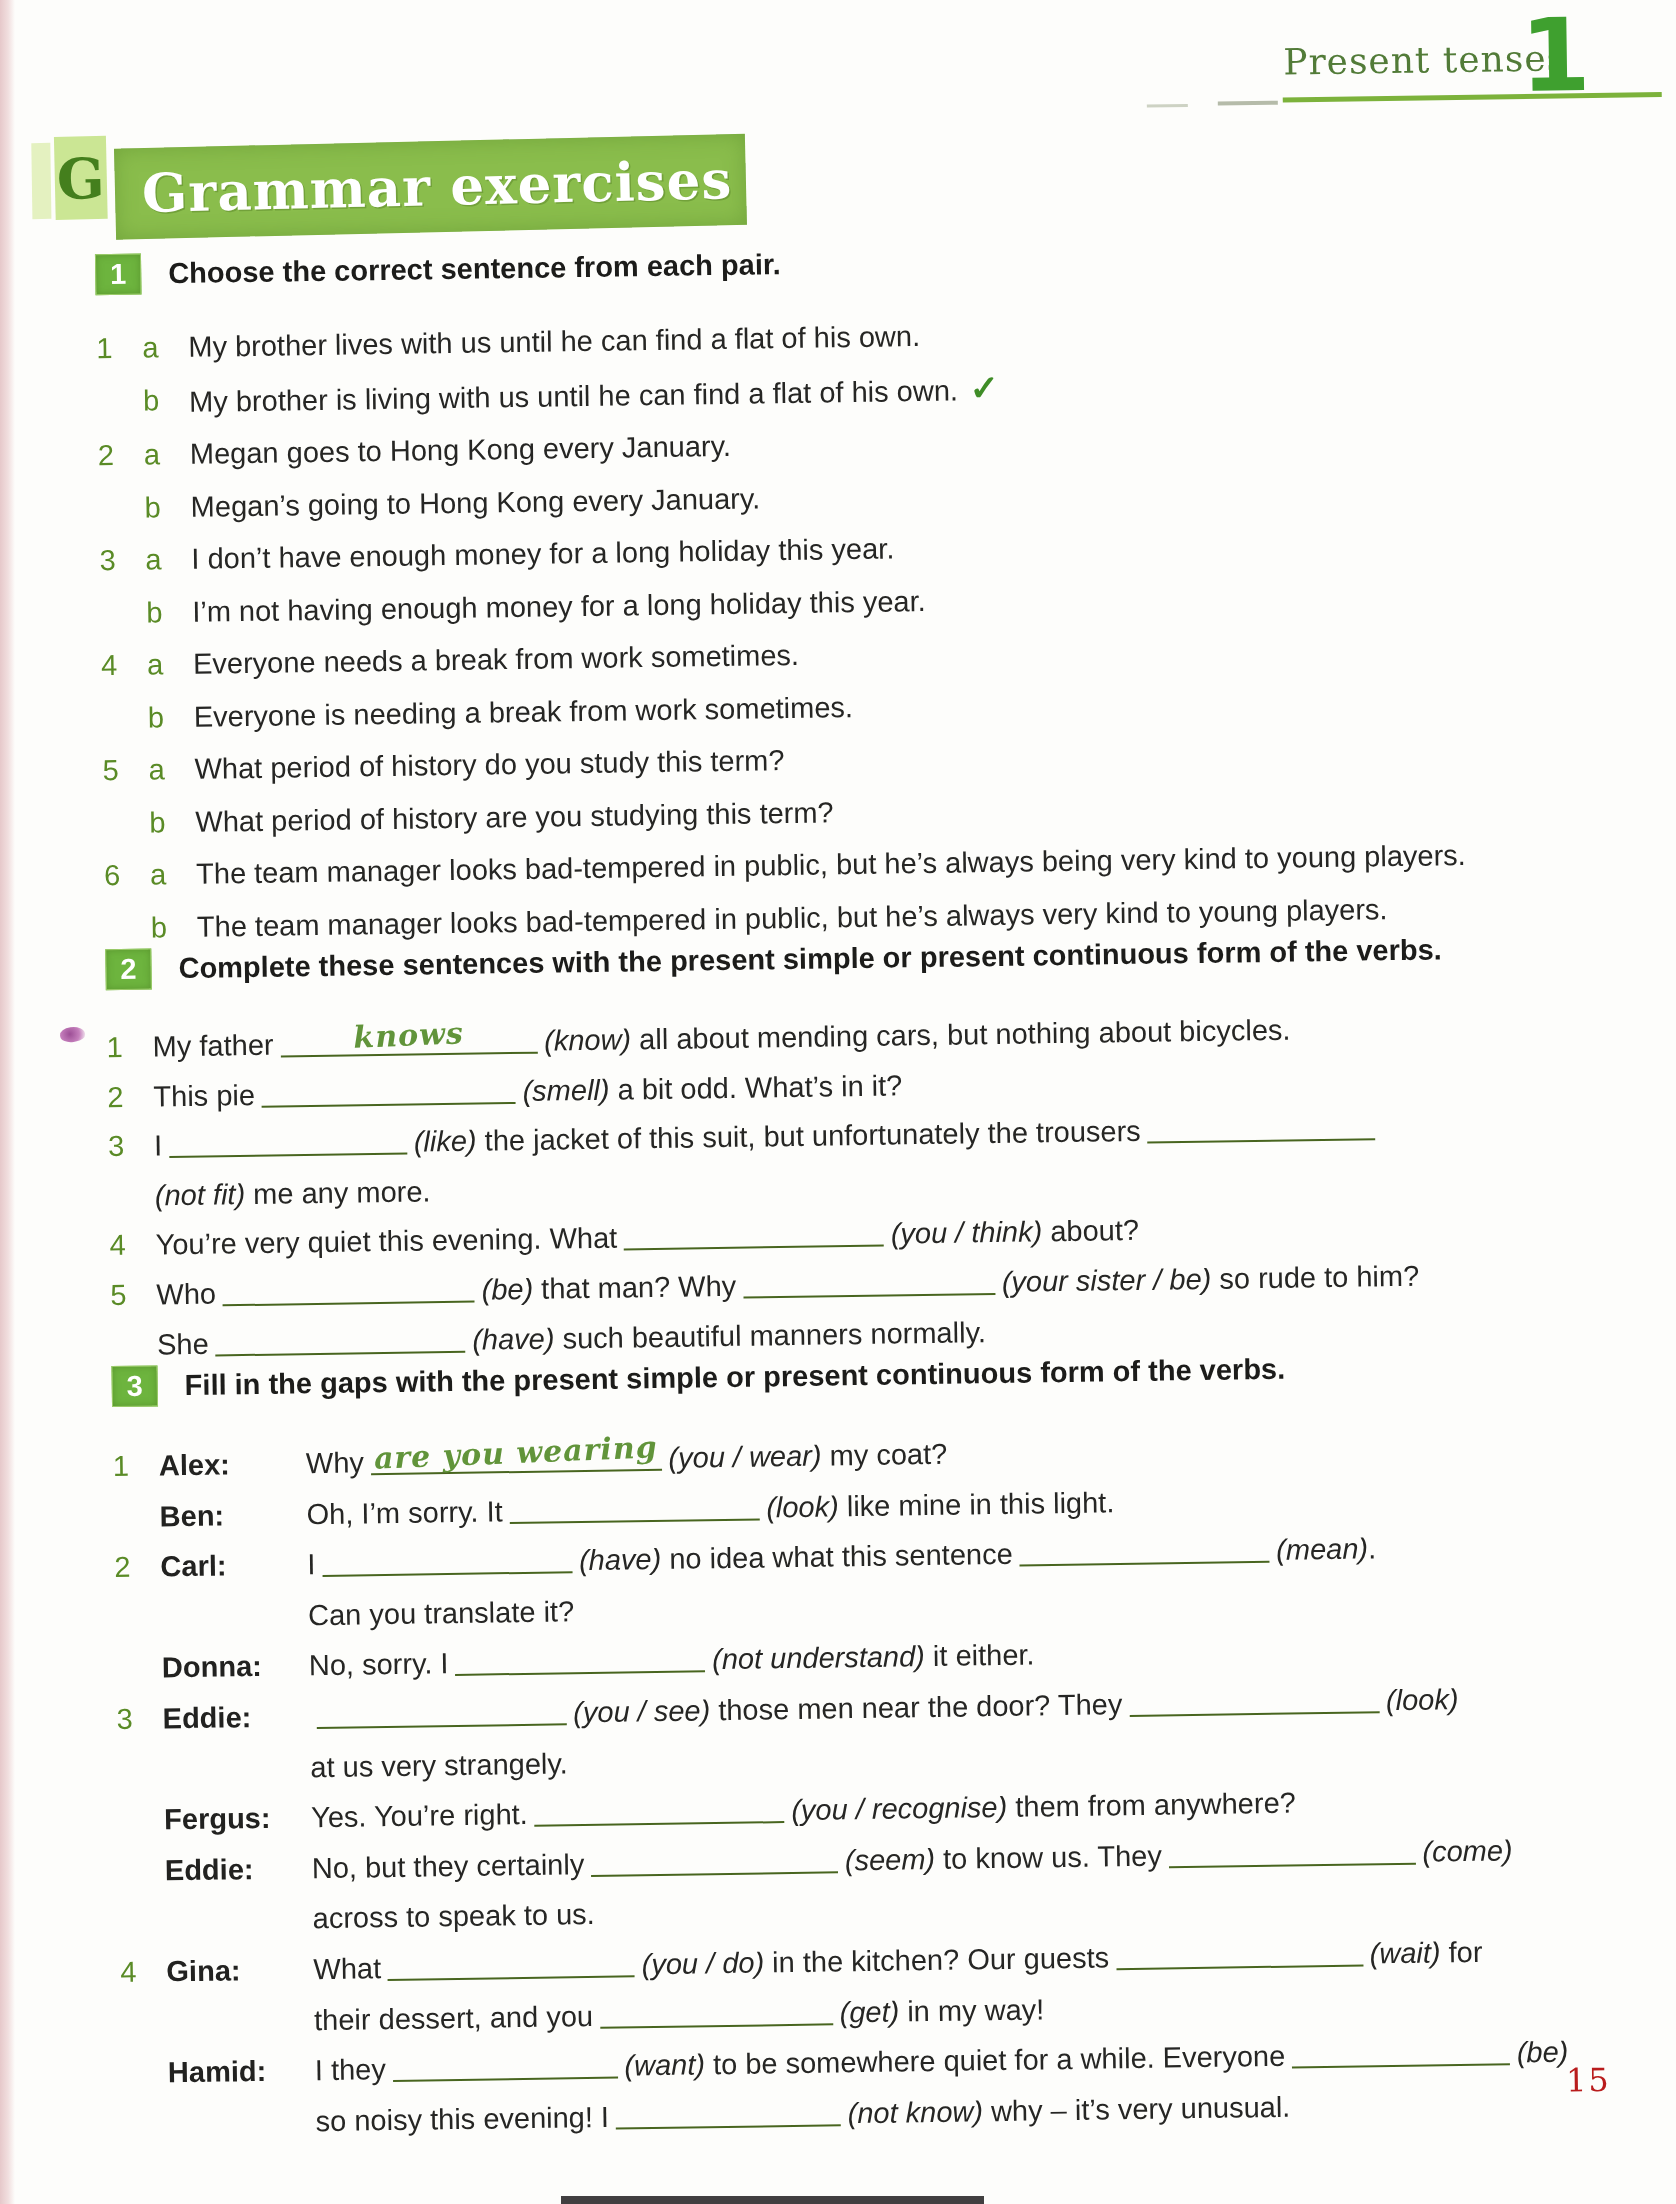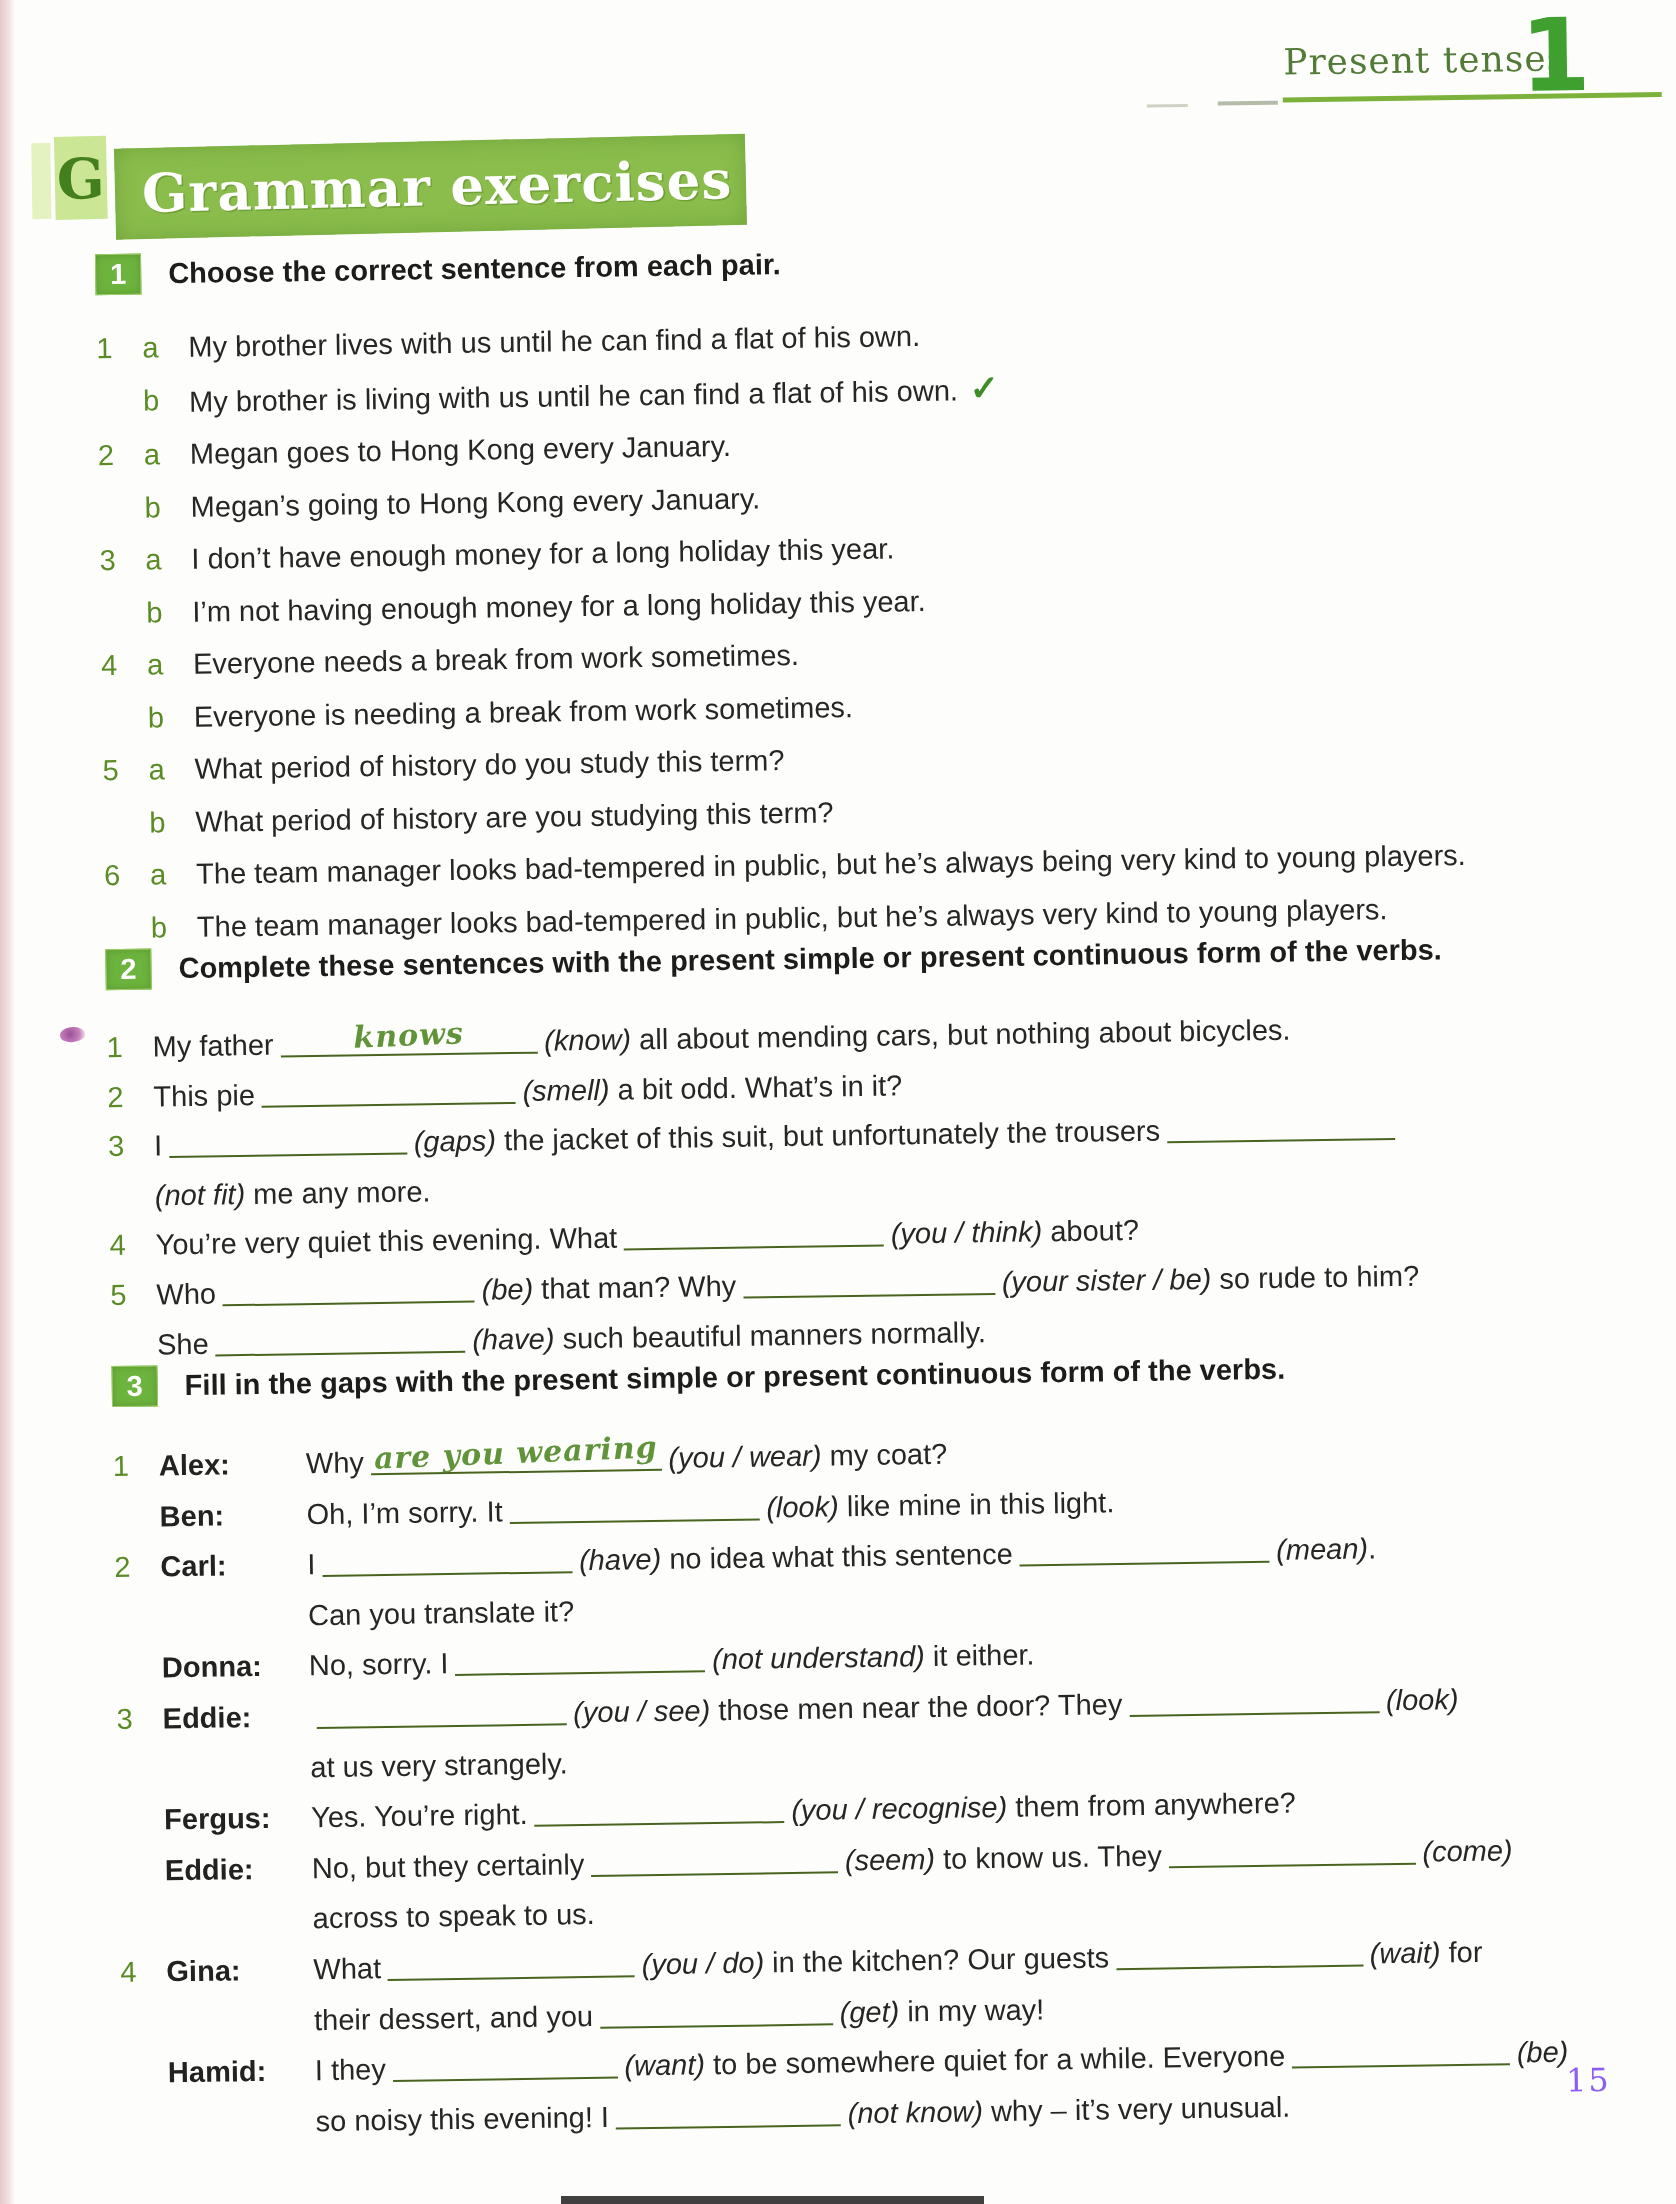--- a/index.html
+++ b/index.html
@@ -56,21 +56,21 @@
   .cell-speaker{flex:0 0 147px;font-weight:700;color:#222220;}
   .cell-text{flex:1;white-space:nowrap;}
   .hint{font-style:italic;}
   .blank{display:inline-block;position:relative;height:19.4px;vertical-align:baseline;
     border-bottom:2.9px solid var(--green_dark);margin:0 6.8px;transform:translateY(2.9px);}
   .hand{position:absolute;left:50%;bottom:2.9px;transform:translateX(-50%) rotate(-1.5deg);
     color:var(--hand_green);font:italic 600 30px/1 "DejaVu Serif",serif;white-space:nowrap;letter-spacing:1px;}
   .check{color:var(--check_green);font-size:35px;font-weight:700;margin-left:11.6px;}
 
   .page-number{position:absolute;left:1551px;top:2086px;font:400 32px/1 "DejaVu Serif",serif;
-    color:#8b5cf6;letter-spacing:1.9px;}
+    color:#b91c1c;letter-spacing:1.9px;}
 </style>
 </head>
 <body>
 
 <div class="edge-left"></div>
 <div class="pink-smudge"></div>
 <div class="bottom-bar"></div>
 
 <div class="tilt">
 
@@ -164,21 +164,21 @@
         <div class="row">
           <span class="cell-num">1</span>
           <span class="cell-text"><span>My father</span><span class="blank" style="width: 257px;"><span class="hand">knows</span></span><span class="hint">(know)</span><span> all about mending cars, but nothing about bicycles.</span></span>
         </div>
         <div class="row">
           <span class="cell-num">2</span>
           <span class="cell-text"><span>This pie</span><span class="blank" style="width: 254px;"></span><span class="hint">(smell)</span><span> a bit odd. What’s in it?</span></span>
         </div>
         <div class="row">
           <span class="cell-num">3</span>
-          <span class="cell-text"><span>I</span><span class="blank" style="width: 238px;"></span><span class="hint">(gaps)</span><span> the jacket of this suit, but unfortunately the trousers</span><span class="blank" style="width: 228px;"></span></span>
+          <span class="cell-text"><span>I</span><span class="blank" style="width: 238px;"></span><span class="hint">(like)</span><span> the jacket of this suit, but unfortunately the trousers</span><span class="blank" style="width: 228px;"></span></span>
         </div>
         <div class="row">
           <span class="cell-num"></span>
           <span class="cell-text"><span class="hint">(not fit)</span><span> me any more.</span></span>
         </div>
         <div class="row">
           <span class="cell-num">4</span>
           <span class="cell-text"><span>You’re very quiet this evening. What</span><span class="blank" style="width: 260px;"></span><span class="hint">(you / think)</span><span> about?</span></span>
         </div>
         <div class="row">

